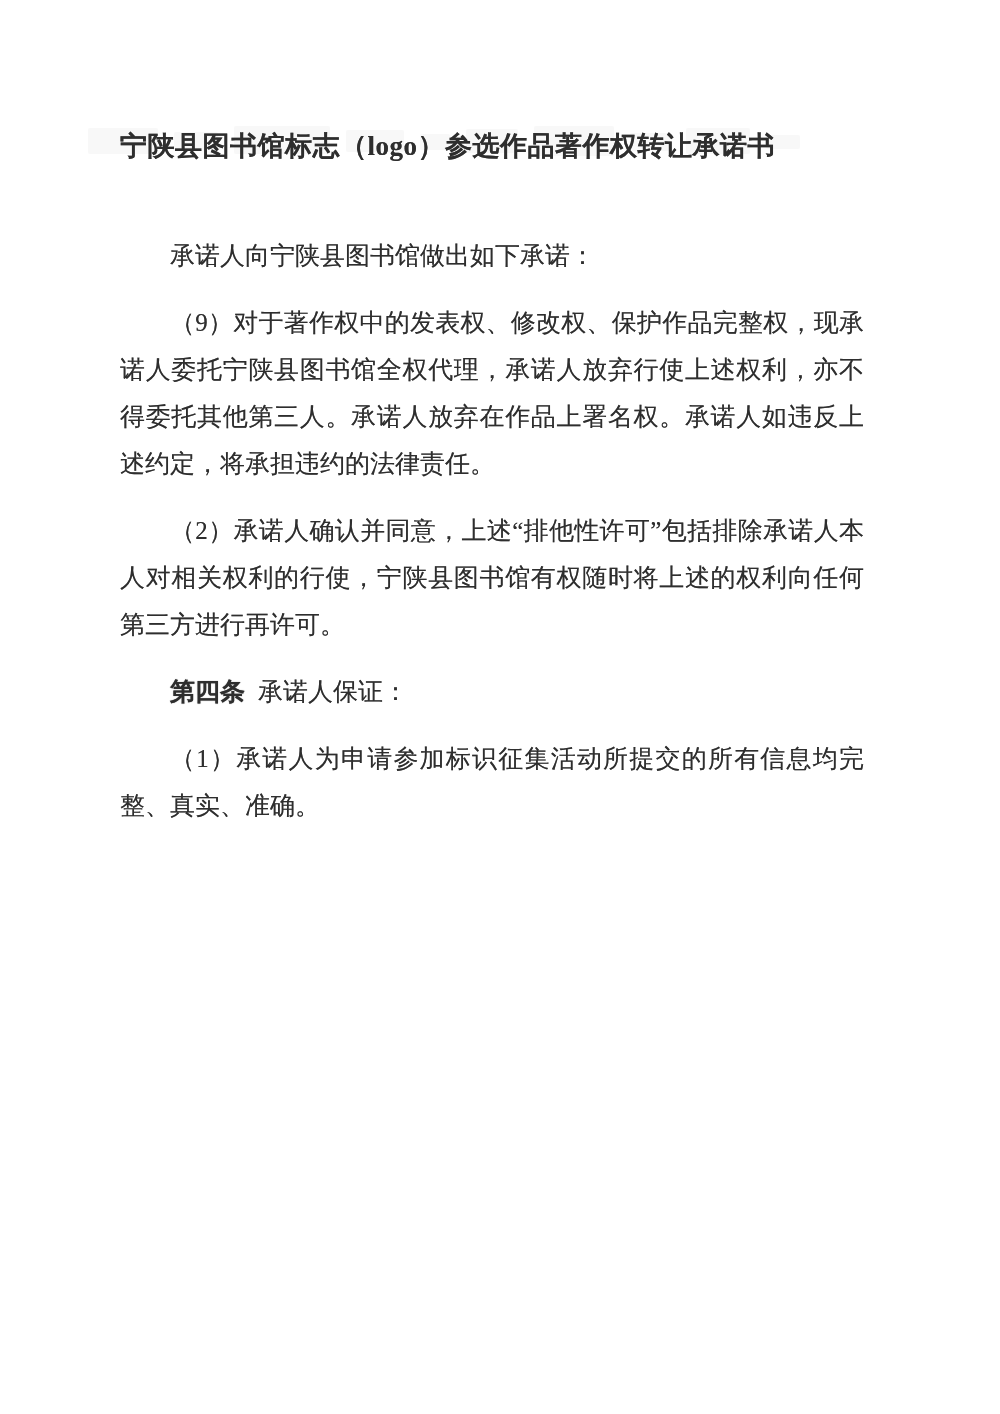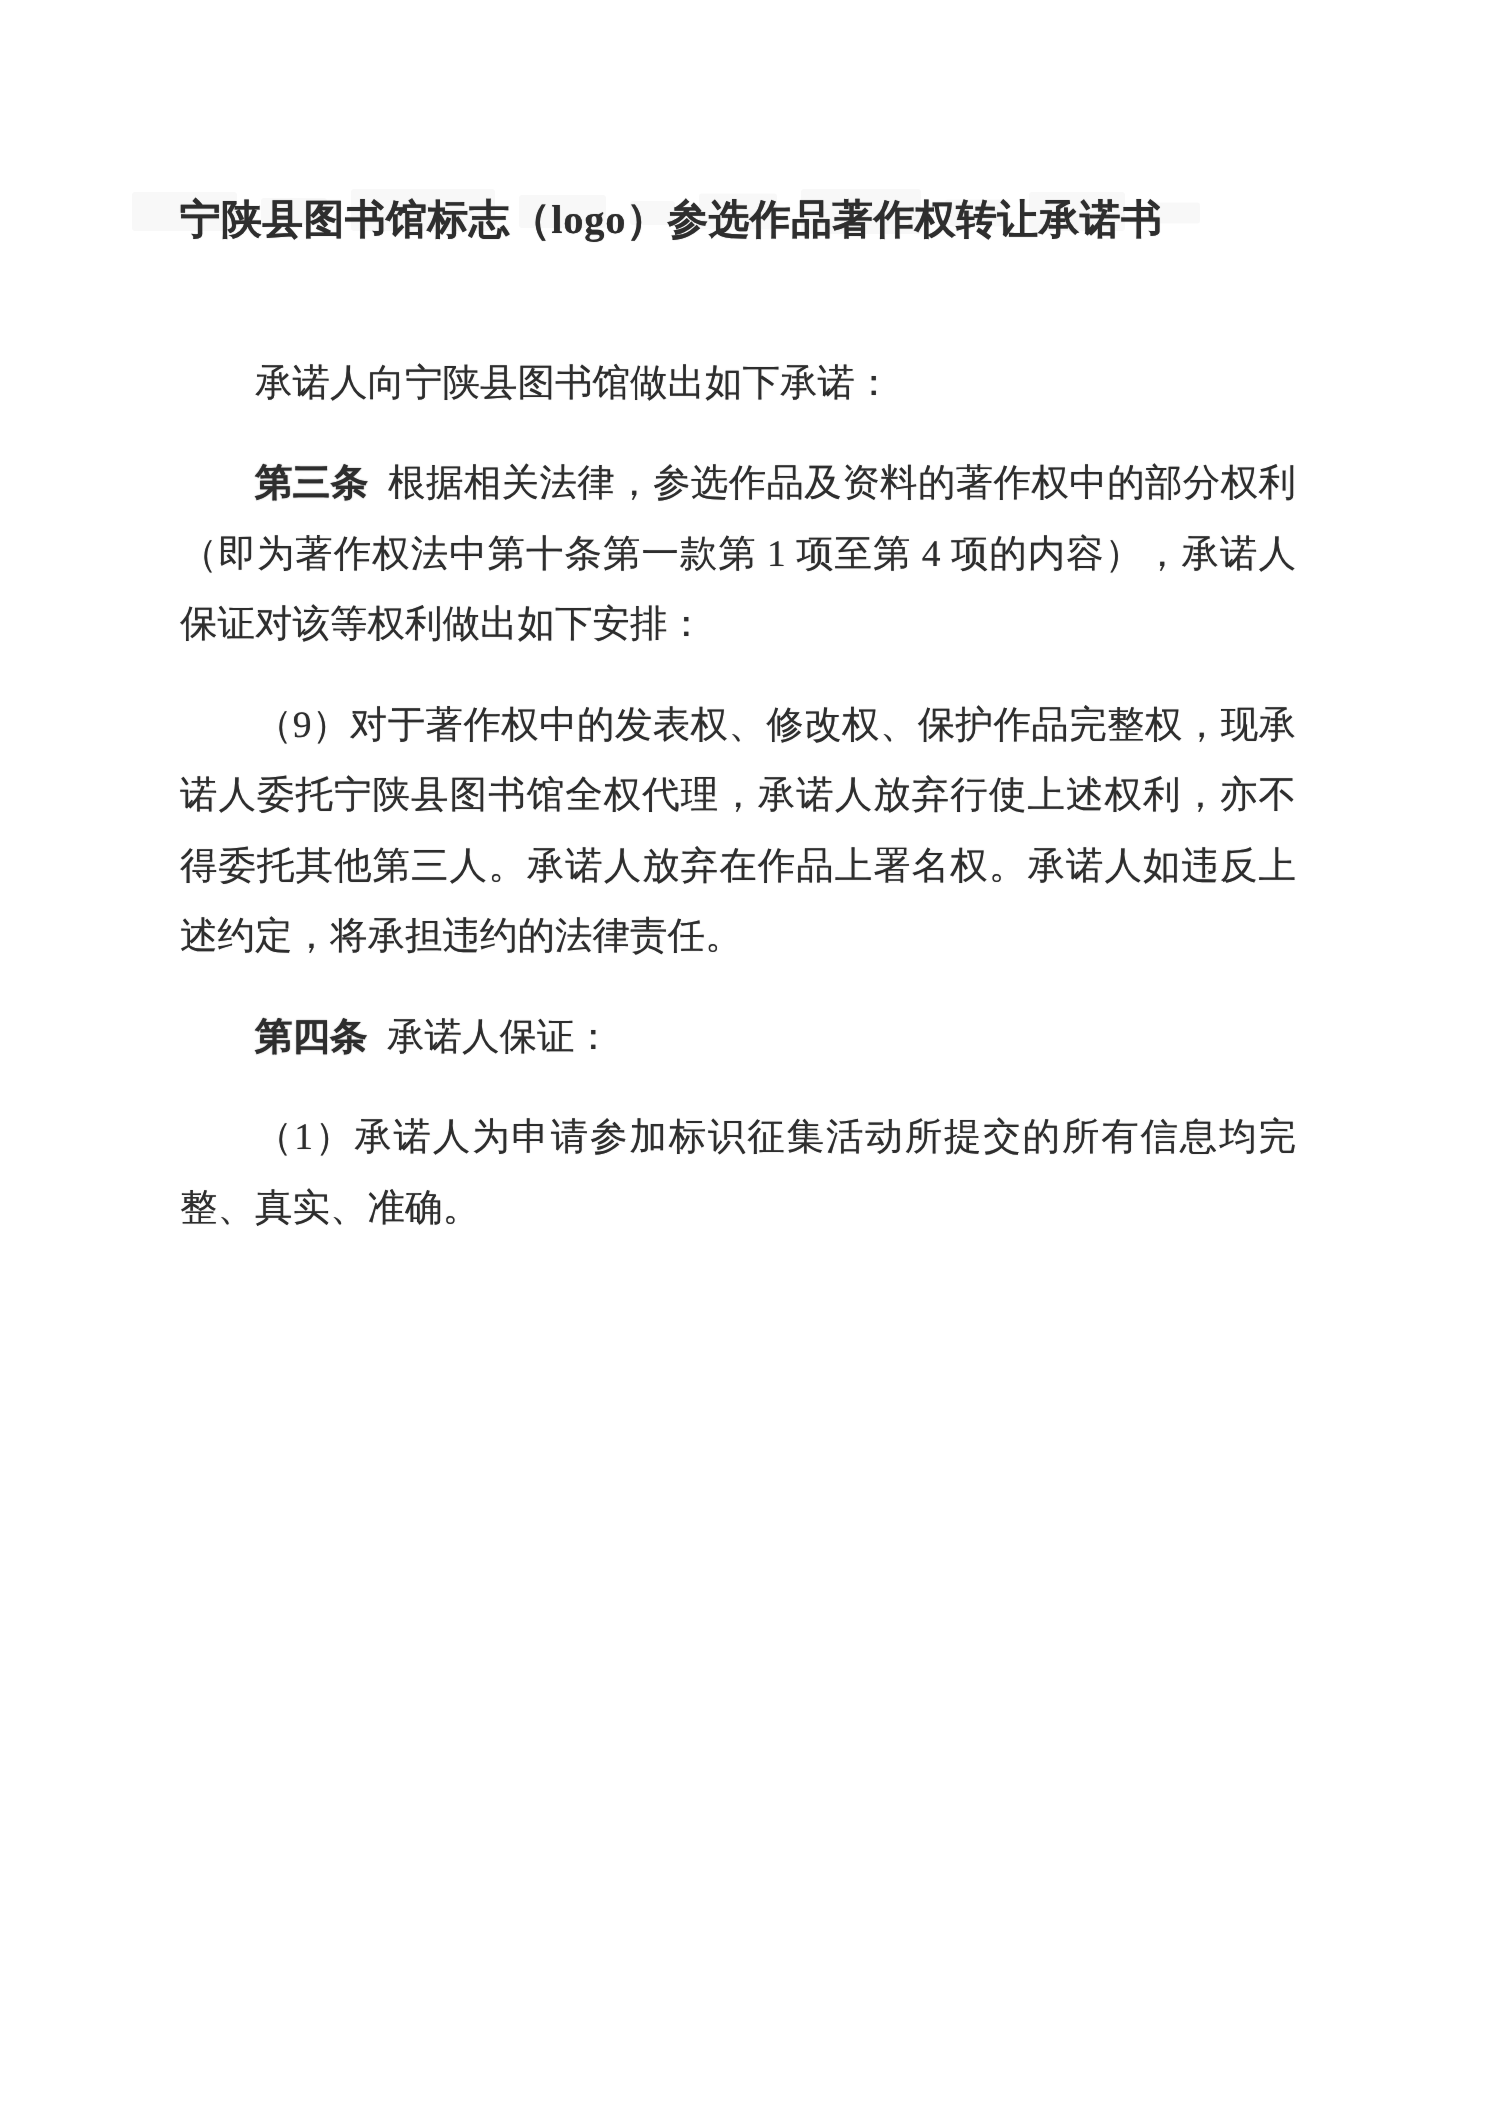--- a/index.html
+++ b/index.html
@@ -87,22 +87,22 @@
     <i style="width:64px;height:26px;margin-top:2px"></i>
     <i style="width:34px;height:14px;margin-top:9px"></i>
   </div>
 
   <h1 class="doc-title">宁陕县图书馆标志（logo）参选作品著作权转让承诺书</h1>
 
   <p class="para intro"><span>承诺人向宁陕县图书馆做出如下承诺：</span></p>
 
 
 
-  <p class="para"><span class="article-label">第三条</span><span>根据相关法律，参选作品及资料的著作权中的部分权利（即为著作权法中第十条第一款第 1 项至第 4 项的内容），承诺人保证对该等权利做出如下安排：</span></p>
 
   <p class="para"><span class="article-label"></span><span>（9）对于著作权中的发表权、修改权、保护作品完整权，现承诺人委托宁陕县图书馆全权代理，承诺人放弃行使上述权利，亦不得委托其他第三人。承诺人放弃在作品上署名权。承诺人如违反上述约定，将承担违约的法律责任。</span></p>
 
+  <p class="para"><span class="article-label"></span><span>（2）承诺人确认并同意，上述“排他性许可”包括排除承诺人本人对相关权利的行使，宁陕县图书馆有权随时将上述的权利向任何第三方进行再许可。</span></p>
 
   <p class="para"><span class="article-label">第四条</span><span>承诺人保证：</span></p>
 
   <p class="para"><span class="article-label"></span><span>（1）承诺人为申请参加标识征集活动所提交的所有信息均完整、真实、准确。</span></p>
 
 </div>
 
 </body></html>

